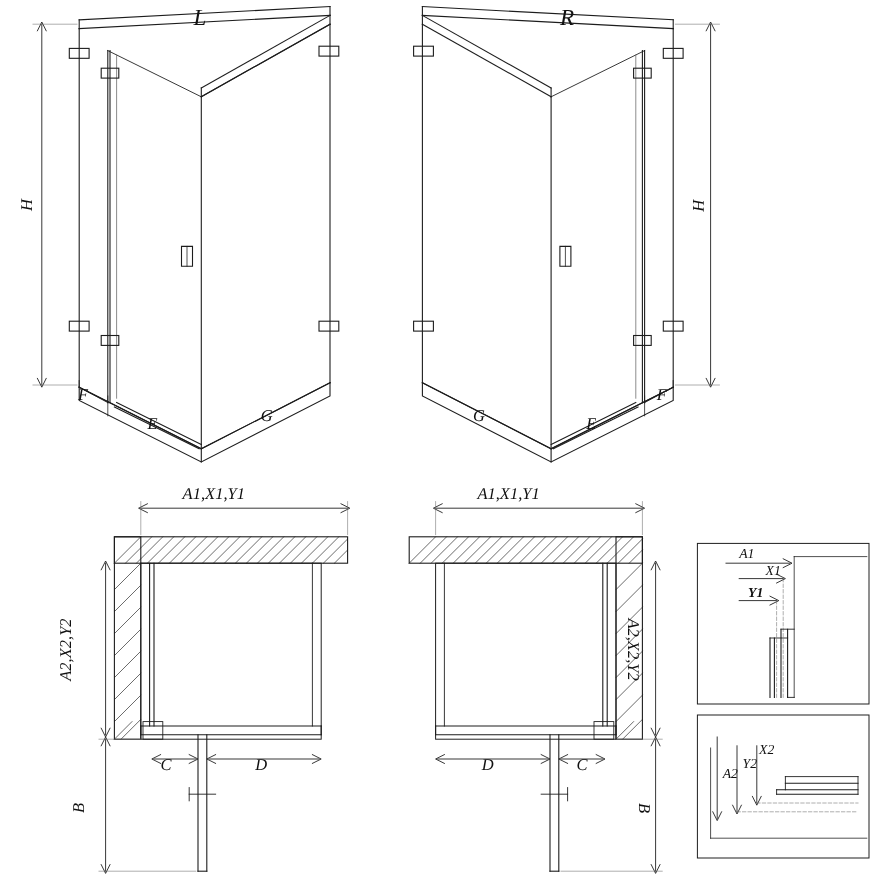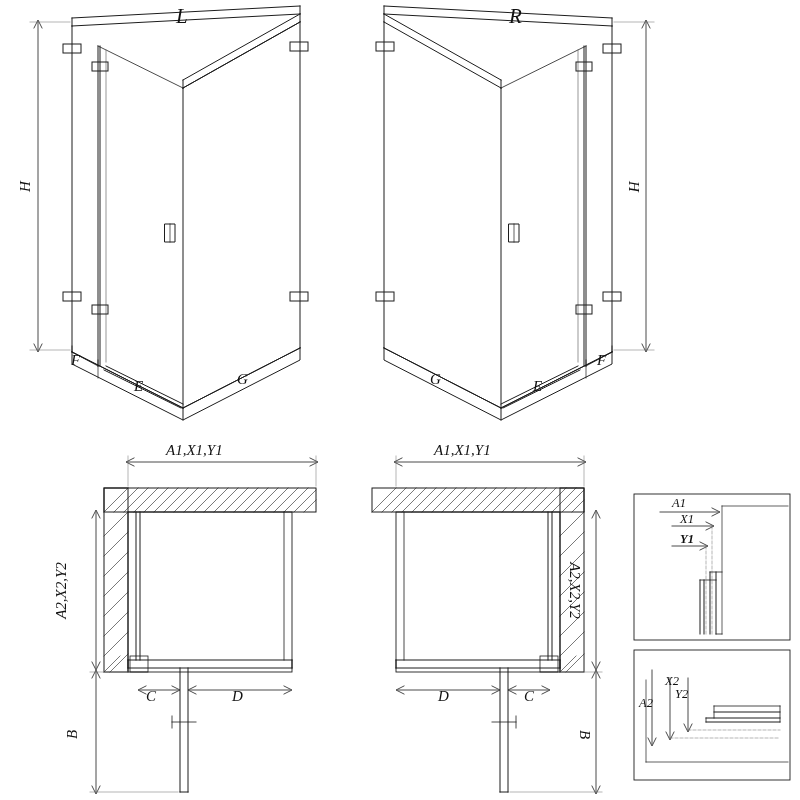--- a/index.html
+++ b/index.html
@@ -341,20 +341,20 @@
 
   <div class="lbl mid" style="left:146px;top:688px;">C</div>
   <div class="lbl mid" style="left:232px;top:688px;">D</div>
   <div class="lbl mid" style="left:438px;top:688px;">D</div>
   <div class="lbl mid" style="left:524px;top:688px;">C</div>
 
   <div class="lbl mid rot90" style="left:68px;top:726px;">B</div>
   <div class="lbl mid rotn90" style="left:580px;top:726px;">B</div>
 
   <div class="lbl sm" style="left:672px;top:496px;">A1</div>
-  <div class="lbl sm" style="left:680px;top:512px;">X1</div>
+  <div class="lbl sm" style="left:696px;top:512px;">X1</div>
   <div class="lbl sm" style="left:680px;top:532px;font-weight:bold;">Y1</div>
 
-  <div class="lbl sm" style="left:639px;top:696px;">A2</div>
-  <div class="lbl sm" style="left:665px;top:674px;">X2</div>
+  <div class="lbl sm" style="left:657px;top:696px;">A2</div>
+  <div class="lbl sm" style="left:690px;top:674px;">X2</div>
   <div class="lbl sm" style="left:675px;top:674px;margin-top:13px;">Y2</div>
 
 </div>
 
 </body></html>

